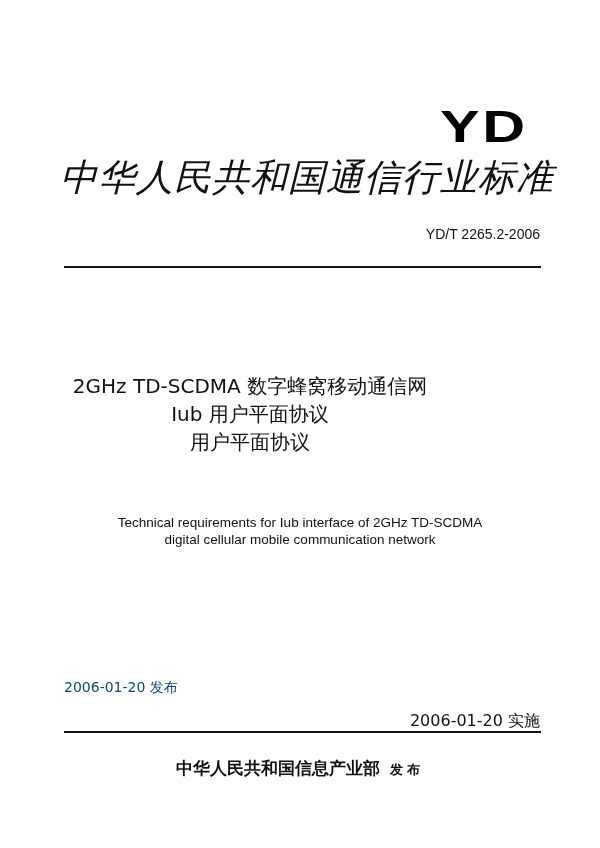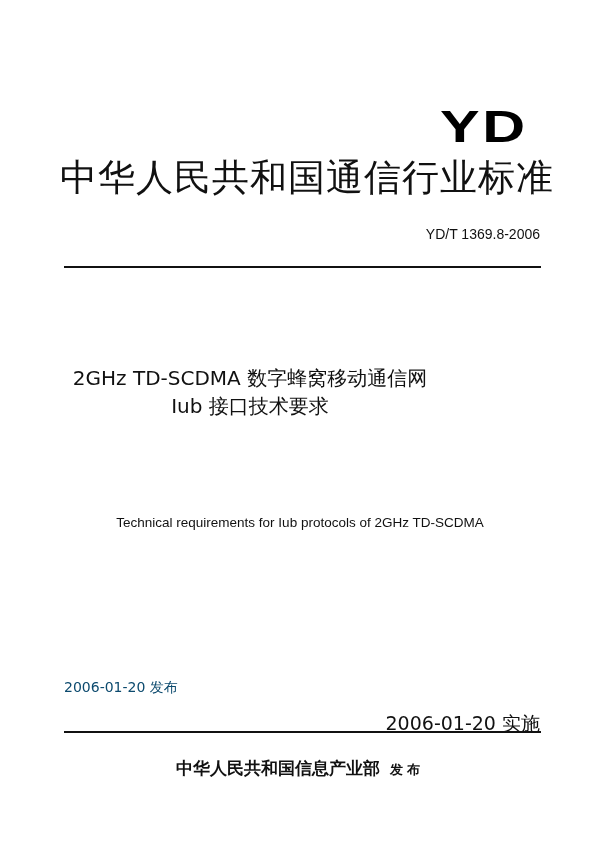--- a/index.html
+++ b/index.html
@@ -1,48 +1,50 @@
 <!DOCTYPE html>
 <html><head>
   <meta charset="utf-8">
   <style>
     html, body { margin: 0; padding: 0; background: #ffffff; }
     body { width: 600px; height: 848px; position: relative; overflow: hidden; color: #111; font-family: "DejaVu Sans", sans-serif; }
     .abs { position: absolute; }
     .logo { left: 440px; top: 105px; font-family: "Liberation Sans", sans-serif; font-weight: 900; font-size: 44px; letter-spacing: 2px; transform: scaleX(1.35); transform-origin: left top; line-height: 1; color: #000; }
-    .org-title { left: 60px; top: 158px; width: 490px; font-size: 37px; line-height: 1.1; letter-spacing: 1px; color: #111; white-space: nowrap; }
+    .org-title { left: 60px; top: 158px; width: 490px; font-size: 37px; line-height: 1.1; letter-spacing: 1px; color: #111; white-space: nowrap; font-style: italic; }
     .std-no { right: 60px; top: 226px; font-family: "Liberation Sans", sans-serif; font-size: 14px; color: #111; }
     .rule { left: 64px; width: 477px; height: 2px; background: #111; }
-    .title-block { left: 0; width: 500px; top: 364px; text-align: center; }
+    .title-block { left: 0; width: 500px; top: 372px; text-align: center; }
     .title-line { font-size: 20px; line-height: 28px; color: #111; white-space: nowrap; }
     .en-block { left: 0; width: 600px; top: 514px; text-align: center; }
     .en-line { font-family: "Liberation Sans", sans-serif; font-size: 13.5px; line-height: 17px; color: #111; white-space: nowrap; }
     .date-left { left: 64px; top: 679px; font-size: 14px; color: #0c4a6e; }
-    .date-right { right: 60px; top: 711px; font-size: 19px; color: #111; }
+    .date-right { right: 60px; top: 711px; font-size: 16px; color: #111; }
     .publisher { left: 0; width: 600px; top: 757px; text-align: center; font-family: "DejaVu Serif", serif; font-weight: bold; font-size: 17px; color: #111; white-space: nowrap; }
     .publisher .suffix { font-size: 13px; margin-left: 10px; letter-spacing: 4px; }
   </style>
 </head>
 <body>
 
 <div class="abs logo">YD</div>
 
 <div class="abs org-title">中华人民共和国通信行业标准</div>
 
-<div class="abs std-no">YD/T 1369.8-2006</div>
+<div class="abs std-no">YD/T 2265.2-2006</div>
 
 <div class="abs rule" style="top:266px;"></div>
 
 <div class="abs title-block">
   <div class="title-line">2GHz TD-SCDMA 数字蜂窝移动通信网</div>
-  <div class="title-line">Iub 接口技术要求</div>
+  <div class="title-line">Iub 用户平面协议</div>
+  <div class="title-line">用户平面协议</div>
 </div>
 
 <div class="abs en-block">
-  <div class="en-line">Technical requirements for Iub protocols of 2GHz TD-SCDMA</div>
+  <div class="en-line">Technical requirements for Iub interface of 2GHz TD-SCDMA</div>
+  <div class="en-line">digital cellular mobile communication network</div>
 </div>
 
 <div class="abs date-left">2006-01-20 发布</div>
 <div class="abs date-right">2006-01-20 实施</div>
 
 <div class="abs rule" style="top:731px;"></div>
 
 <div class="abs publisher">
   <span>中华人民共和国信息产业部</span><span class="suffix">发布</span>
 </div>

